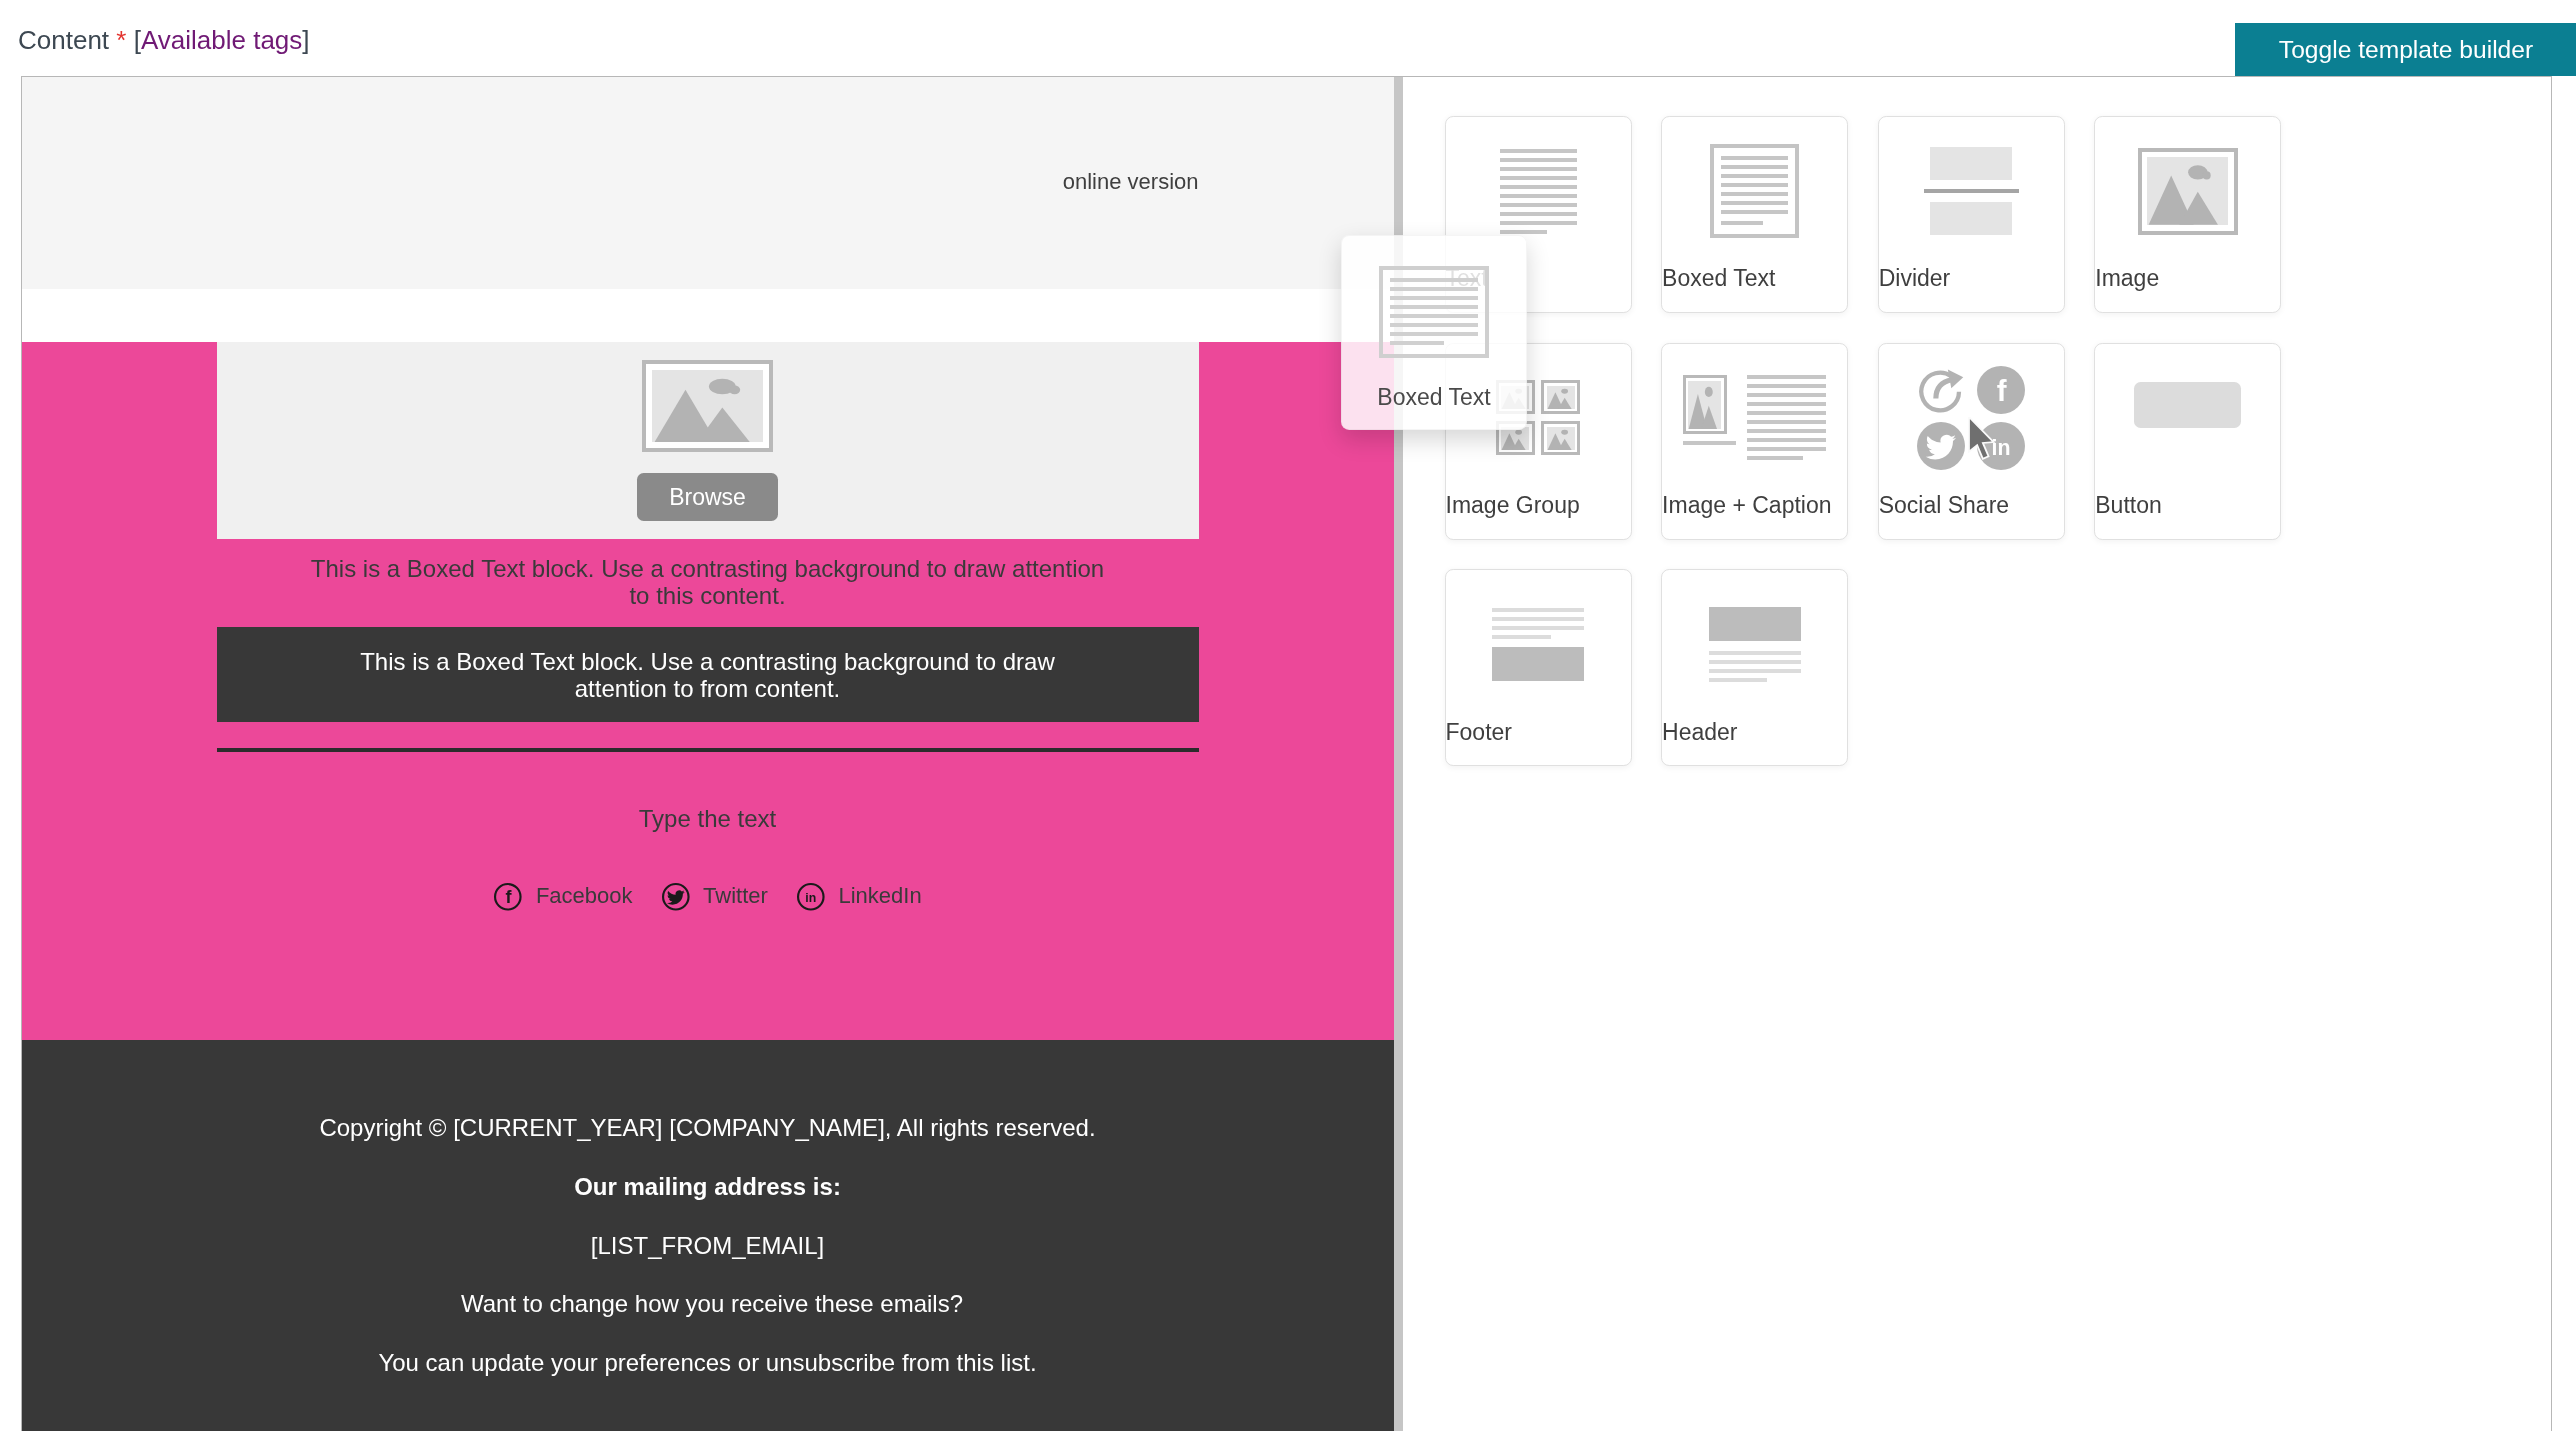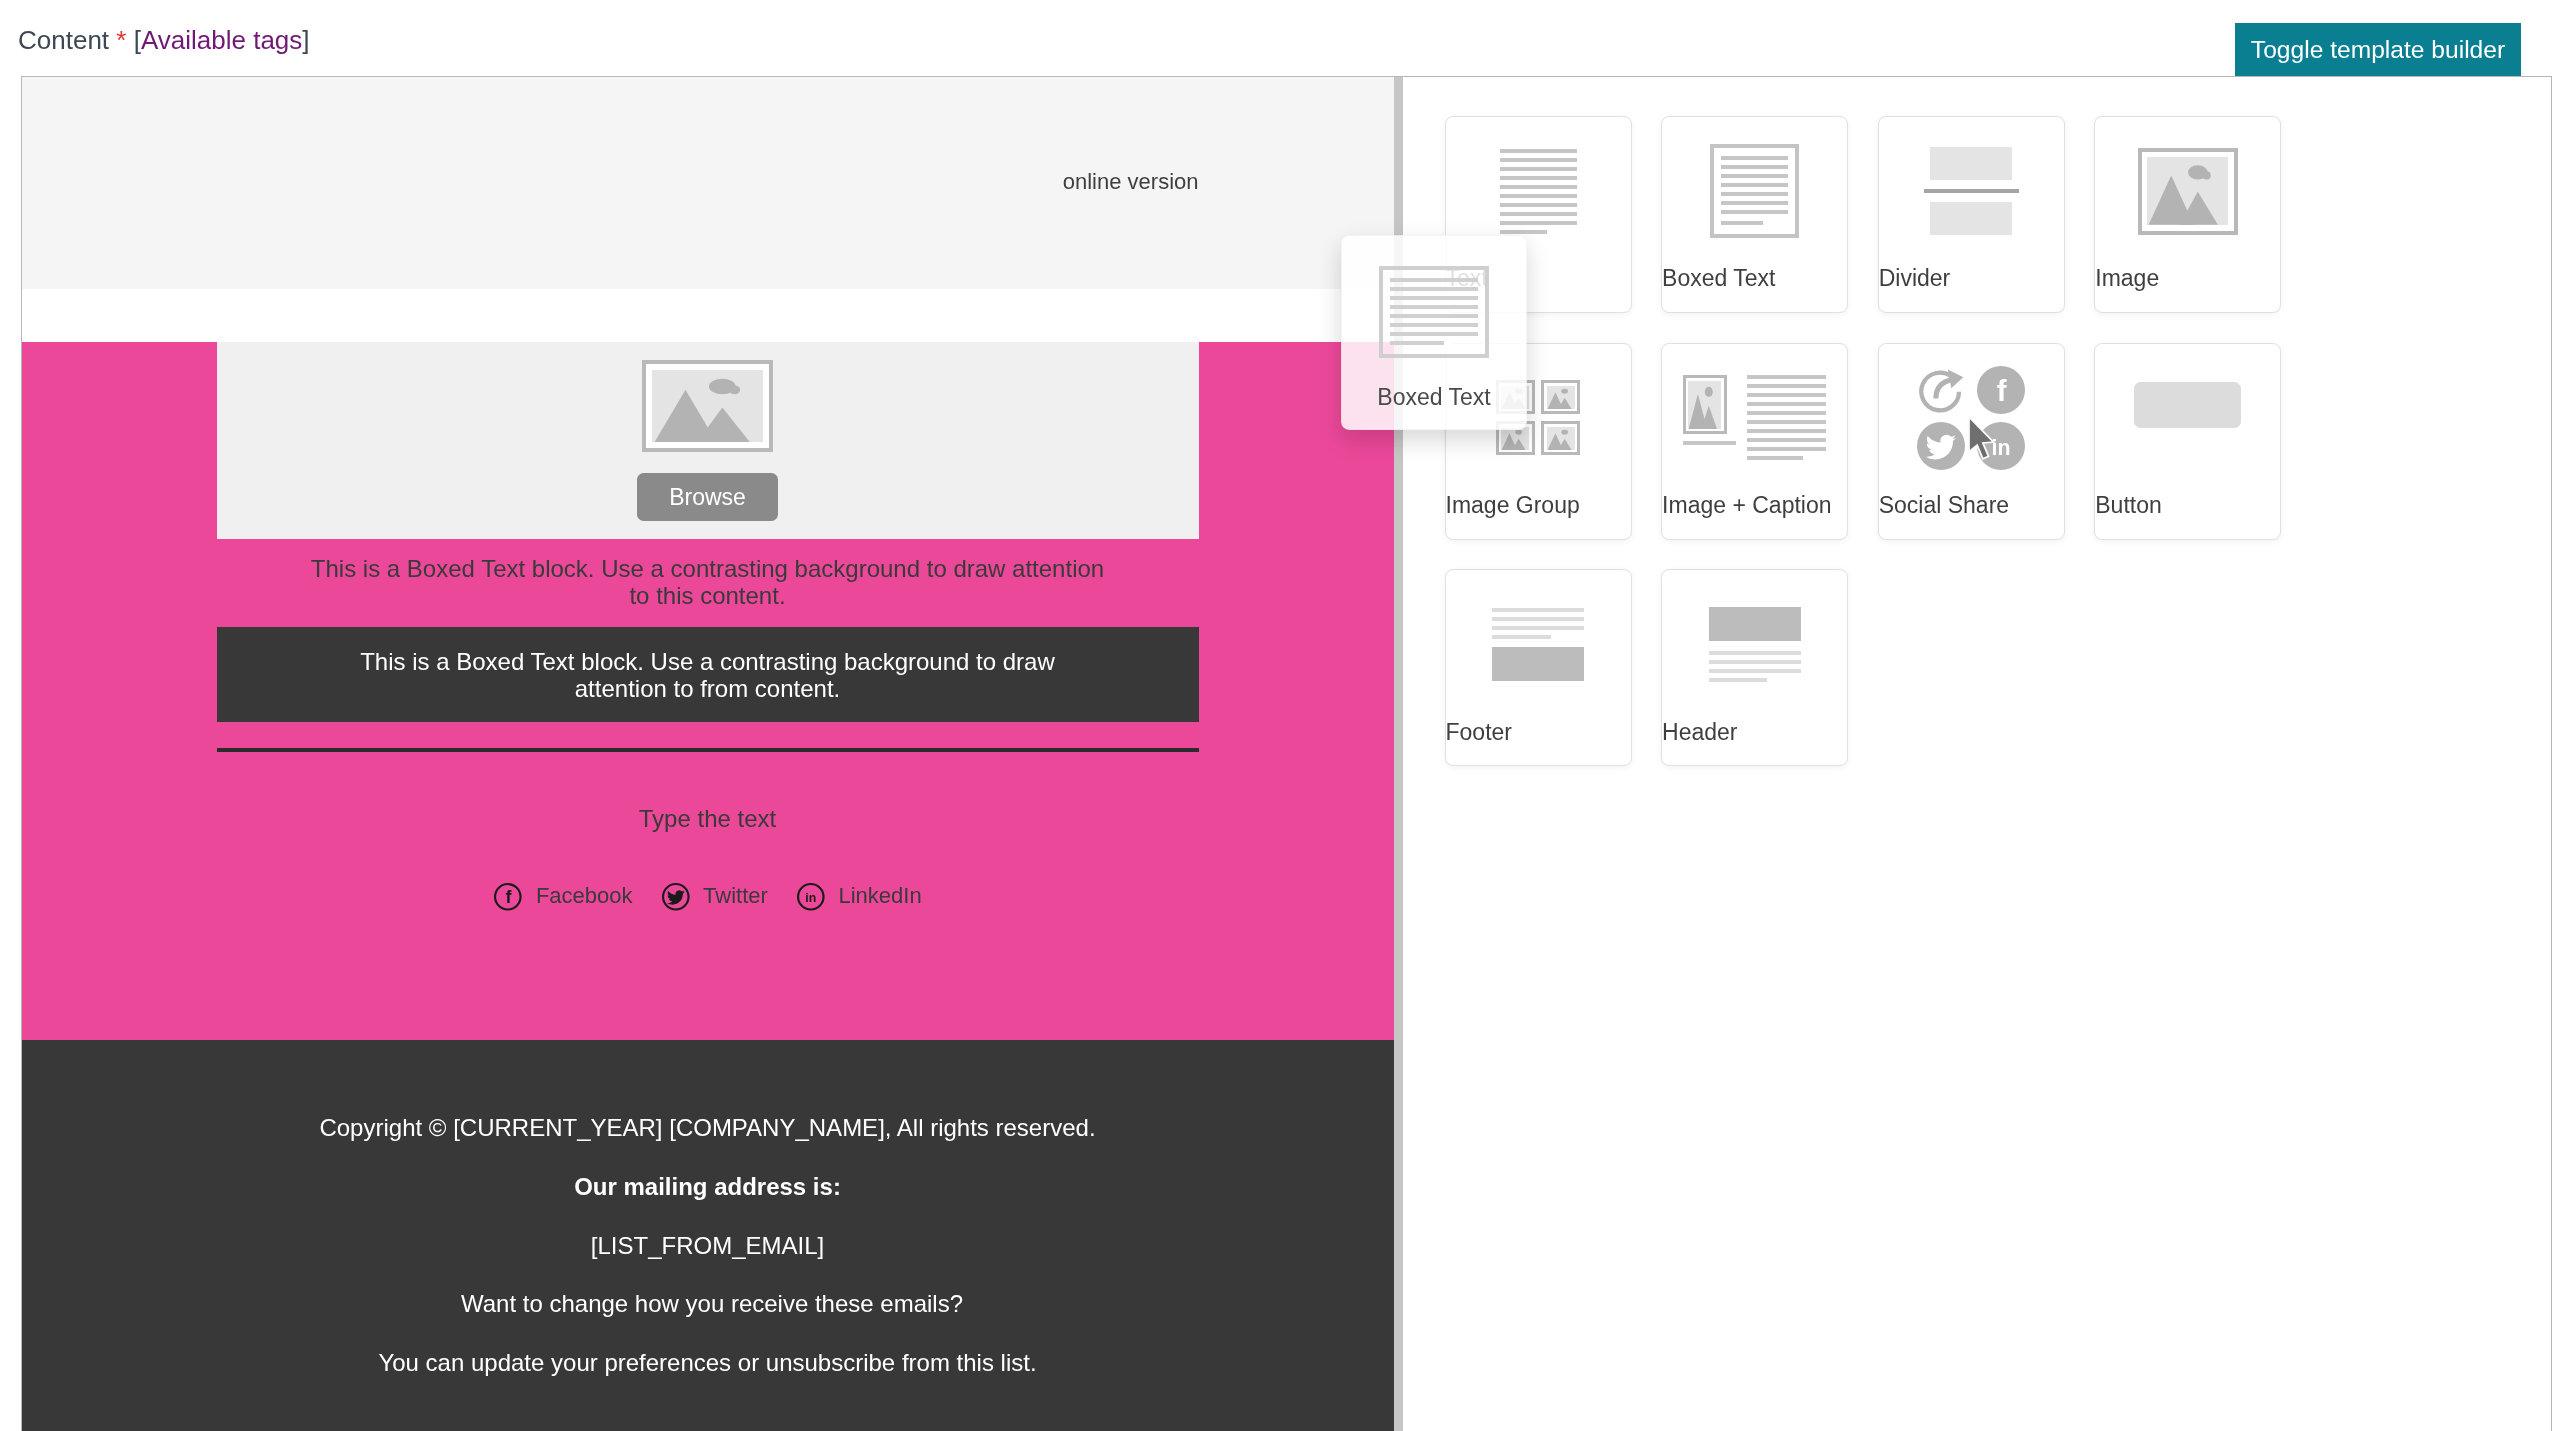--- a/index.html
+++ b/index.html
@@ -6,21 +6,21 @@
   html,body { background:#fff; }
   .page {
     position:relative; width:2576px; height:1432px; overflow:hidden;
     font-family:"Liberation Sans", sans-serif; background:#fff; color:#3d4852;
   }
   
   .field-row { position:absolute; left:18px; top:24.6px; font-size:26px; color:#3d4852; }
   .req { color:#e3342f; }
   .tags-link { color:#701a75; cursor:pointer; }
   .toggle-btn {
-    position:absolute; left:2235px; top:23px; width:286px; height:53px;
+    position:absolute; left:2235px; top:23px; width:342px; height:53px;
     background:#0b7f92; color:#fff; font-size:24.6px; border:none;
     display:flex; align-items:center; justify-content:center; cursor:pointer;
   }
   
   .workspace {
     position:absolute; left:20.5px; top:76px; width:2531px; height:1355px;
     border:1.6px solid #b7b7b7; border-bottom:none; background:#fff;
   }
   
   .preview { position:absolute; left:0; top:0; width:1372px; height:100%; background:#fff; }

